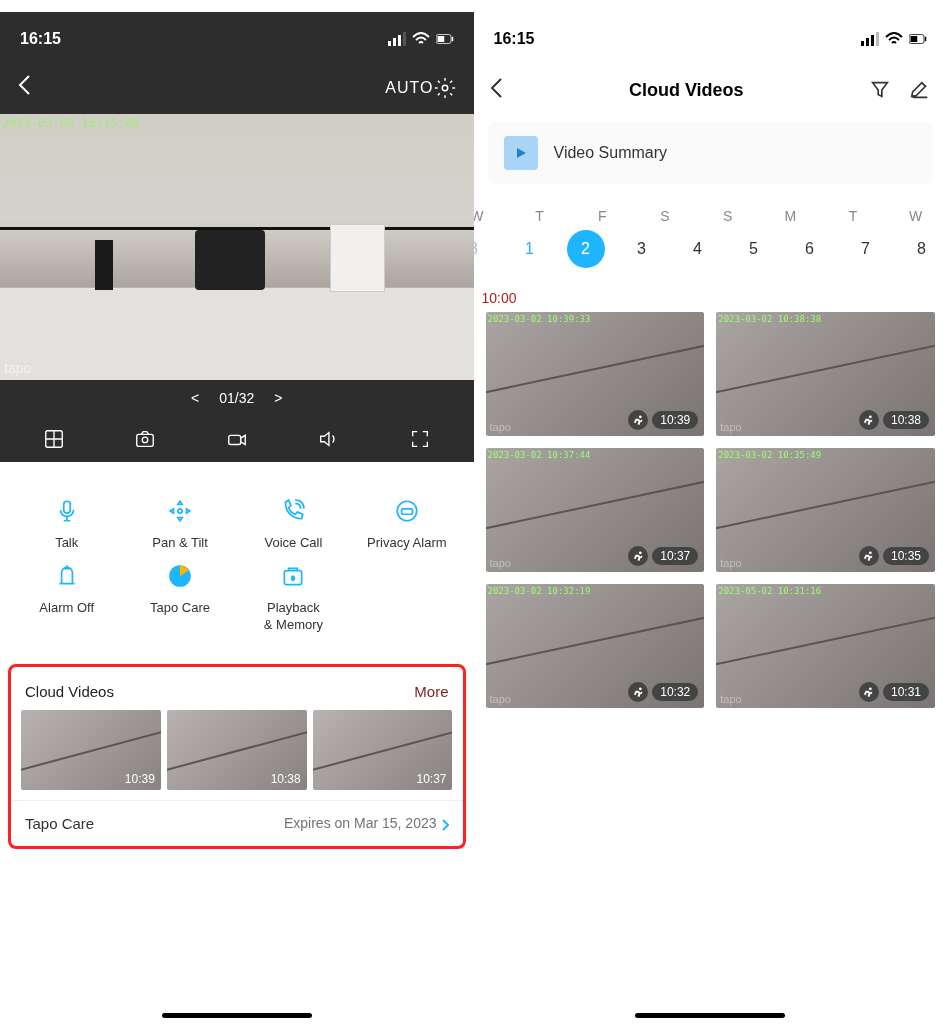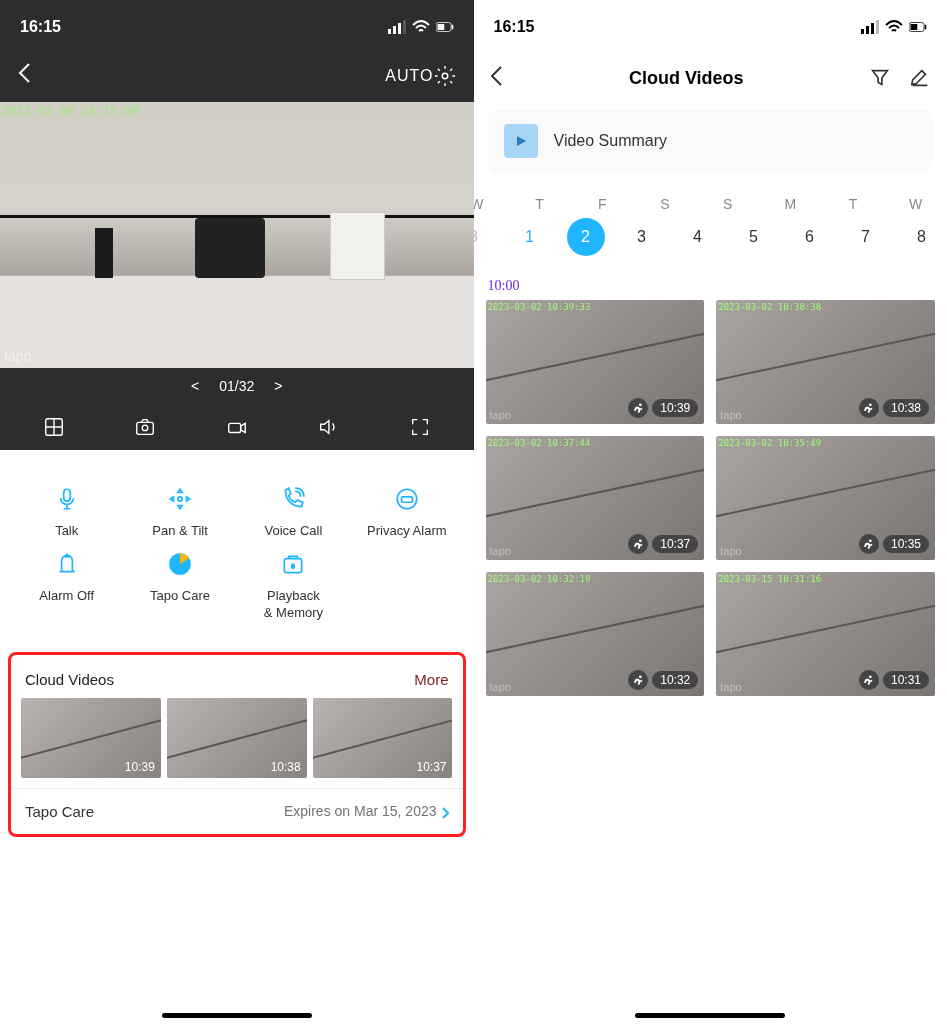--- a/index.html
+++ b/index.html
@@ -1,21 +1,21 @@
 <!DOCTYPE html>
 <html><head>
 <meta charset="utf-8">
 <style>
 * { box-sizing: border-box; margin: 0; padding: 0; }
 body { font-family: -apple-system, BlinkMacSystemFont, sans-serif; background: #fff; }
 .container { display: flex; width: 947px; height: 1024px; }
 .phone { width: 473.5px; height: 1024px; position: relative; background: #fff; overflow: hidden; }
 
 
-.status-bar { display: flex; justify-content: space-between; align-items: center; padding: 10px 20px 6px; height: 50px; }
+.status-bar { display: flex; justify-content: space-between; align-items: center; padding: 10px 20px 6px; height: 50px; margin-top: 12px; }
 .status-bar.dark { background: #2d2d2d; color: #fff; }
 .status-bar.light { background: #fff; color: #000; }
 .status-time { font-weight: 600; font-size: 16px; }
 .status-icons { display: flex; gap: 6px; align-items: center; }
 .status-icons svg { width: 18px; height: 14px; }
 
 
 .top-bar { background: #2d2d2d; display: flex; justify-content: space-between; align-items: center; padding: 12px 18px; height: 52px; }
 .back-arrow { color: #fff; font-size: 24px; }
 .top-right { display: flex; align-items: center; color: #fff; }
@@ -66,21 +66,21 @@
 
 .calendar { padding: 8px 0 14px; }
 .cal-row { display: flex; }
 .cal-cell { flex: 1; min-width: 56px; text-align: center; font-size: 14px; }
 .cal-day { color: #888; padding: 6px 0; }
 .cal-date { padding: 10px 0; font-size: 16px; color: #333; }
 .cal-date.active { background: #1fb6ff; color: #fff; border-radius: 50%; width: 38px; height: 38px; line-height: 38px; padding:0; margin: 0 auto; }
 .cal-date.highlight { color: #1fb6ff; }
 .cal-date.dim { color: #bbb; }
 
-.time-label { padding: 8px 14px 6px; font-size: 14px; color: #6d28d9; font-family: Liberation Serif, serif; }
+.time-label { padding: 8px 8px 6px; font-size: 14px; color: #b91c1c; }
 .clips-grid { display: grid; grid-template-columns: 1fr 1fr; gap: 12px; padding: 0 12px; }
 .clip { position: relative; height: 124px; background: linear-gradient(135deg, #aaa5a2, #7a7572); border-radius: 2px; overflow: hidden; }
 .clip::before { content:''; position:absolute; top:45%; left:-10%; right:-10%; height:2px; background:#5a5552; transform:rotate(-12deg); }
 .clip-ts { position:absolute; top:2px; left:2px; color:#9aff6f; font-size:9px; font-family:monospace; }
 .clip-wm { position:absolute; bottom:3px; left:4px; color:rgba(255,255,255,0.4); font-size:11px; }
 .clip-badge { position: absolute; bottom: 6px; right: 6px; display: flex; align-items: center; gap: 4px; }
 .clip-run { width: 20px; height: 20px; background: #444; border-radius: 50%; display:flex; align-items:center; justify-content:center; }
 .clip-time { background: #444; color: #fff; padding: 2px 8px; border-radius: 10px; font-size: 12px; }
 </style>
 </head>
@@ -395,21 +395,21 @@
             <span class="clip-run">
               <svg width="11" height="11" viewBox="0 0 12 12" fill="#fff">
                 <circle cx="8" cy="2" r="1.5"></circle>
                 <path d="M6 4l2 2 2-1v2l-2 1-1 3-2-1 1-3-2-1-1 3-2-1 2-4z"></path>
               </svg>
             </span>
             <span class="clip-time">10:32</span>
           </div>
     </div>
     <div class="clip">
-      <span class="clip-ts">2023-03-15 10:31:16</span>
+      <span class="clip-ts">2023-05-02 10:31:16</span>
       <span class="clip-wm">tapo</span>
       <div class="clip-badge">
             <span class="clip-run">
               <svg width="11" height="11" viewBox="0 0 12 12" fill="#fff">
                 <circle cx="8" cy="2" r="1.5"></circle>
                 <path d="M6 4l2 2 2-1v2l-2 1-1 3-2-1 1-3-2-1-1 3-2-1 2-4z"></path>
               </svg>
             </span>
             <span class="clip-time">10:31</span>
           </div>

